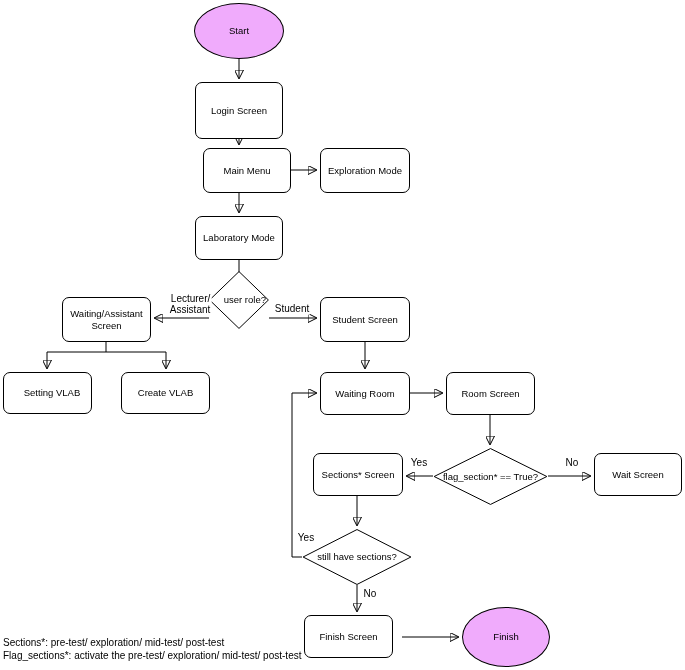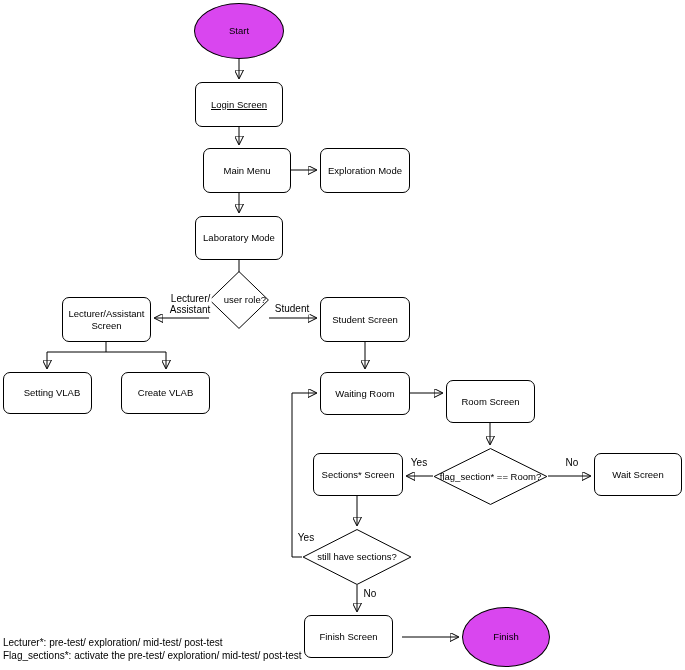--- a/index.html
+++ b/index.html
@@ -6,21 +6,21 @@
   html, body { width: 685px; height: 670px; background: #ffffff; overflow: hidden; }
   body { font-family: "Liberation Sans", sans-serif; color: #000; position: relative; }
 
   #canvas { position: absolute; left: 0; top: 0; width: 685px; height: 670px; }
   #edges { position: absolute; left: 0; top: 0; }
   #edges path { stroke: #000; stroke-width: 1; fill: none; }
 
   .node { position: absolute; display: flex; align-items: center; justify-content: center;
           text-align: center; font-size: 9.5px; line-height: 11.5px; }
   .rect { background: #fff; border: 1px solid #000; border-radius: 7px; }
-  .ellipse { background: #d946ef; border: 1px solid #000; border-radius: 50%; }
+  .ellipse { background: #f0abfc; border: 1px solid #000; border-radius: 50%; }
   .diamond { background: transparent; }
   .diamond svg.shape { position: absolute; left: 0; top: 0; width: 100%; height: 100%; }
   .diamond svg.shape polygon { fill: #fff; stroke: #000; stroke-width: 1; vector-effect: non-scaling-stroke; }
   .node .lbl { position: relative; z-index: 2; padding: 0 3px; }
 
   .edge-label { position: absolute; transform: translate(-50%, -50%);
                 font-size: 10px; line-height: 10.5px; text-align: right;
                 background: #fff; padding: 0 1px; white-space: pre-line; }
 
   .footnotes { position: absolute; left: 3px; top: 637px; font-size: 10px; line-height: 12.5px; }
@@ -56,48 +56,48 @@
     <path d="M402,637 L458,637" marker-end="url(#arrow)"></path>
   </svg>
 
   <div class="node ellipse" style="left:194px; top:3px; width:90px; height:56px;">
     <span class="lbl">Start</span>
   </div>
   <div class="node ellipse" style="left:462px; top:607px; width:88px; height:60px;">
     <span class="lbl">Finish</span>
   </div>
 
-  <div class="node rect" style="left:195px; top:82px; width:88px; height:45px;text-decoration:underline;">
+  <div class="node rect" style="left:195px; top:82px; width:88px; height:57px;">
     <span class="lbl">Login Screen</span>
   </div>
   <div class="node rect" style="left:195px; top:148px; width:88px; height:45px;margin-left:8px;">
     <span class="lbl">Main Menu</span>
   </div>
   <div class="node rect" style="left:320px; top:148px; width:90px; height:45px;">
     <span class="lbl">Exploration Mode</span>
   </div>
   <div class="node rect" style="left:195px; top:216px; width:88px; height:44px;">
     <span class="lbl">Laboratory Mode</span>
   </div>
   <div class="node rect" style="left:62px; top:297px; width:89px; height:45px;">
-    <span class="lbl">Lecturer/Assistant Screen</span>
+    <span class="lbl">Waiting/Assistant Screen</span>
   </div>
   <div class="node rect" style="left:320px; top:297px; width:90px; height:45px;">
     <span class="lbl">Student Screen</span>
   </div>
   <div class="node rect" style="left:3px; top:372px; width:89px; height:42px;padding-left:9px;">
     <span class="lbl">Setting VLAB</span>
   </div>
   <div class="node rect" style="left:121px; top:372px; width:89px; height:42px;">
     <span class="lbl">Create VLAB</span>
   </div>
   <div class="node rect" style="left:320px; top:372px; width:90px; height:43px;">
     <span class="lbl">Waiting Room</span>
   </div>
-  <div class="node rect" style="left:446px; top:372px; width:89px; height:43px;margin-top:8px;">
+  <div class="node rect" style="left:446px; top:372px; width:89px; height:43px;">
     <span class="lbl">Room Screen</span>
   </div>
   <div class="node rect" style="left:313px; top:453px; width:90px; height:43px;">
     <span class="lbl">Sections* Screen</span>
   </div>
   <div class="node rect" style="left:594px; top:453px; width:88px; height:43px;">
     <span class="lbl">Wait Screen</span>
   </div>
   <div class="node rect" style="left:304px; top:615px; width:89px; height:43px;">
     <span class="lbl">Finish Screen</span>
@@ -106,35 +106,35 @@
   <div class="node diamond" style="left:209px; top:271px; width:60px; height:58px;justify-content:flex-end;">
     <svg class="shape" viewBox="0 0 100 100" preserveAspectRatio="none">
       <polygon points="50,1 99,50 50,99 1,50"></polygon>
     </svg>
     <span class="lbl">user role?</span>
   </div>
   <div class="node diamond" style="left:433px; top:448px; width:115px; height:57px;">
     <svg class="shape" viewBox="0 0 100 100" preserveAspectRatio="none">
       <polygon points="50,1 99,50 50,99 1,50"></polygon>
     </svg>
-    <span class="lbl">flag_section* == Room?</span>
+    <span class="lbl">flag_section* == True?</span>
   </div>
   <div class="node diamond" style="left:302px; top:529px; width:110px; height:56px;">
     <svg class="shape" viewBox="0 0 100 100" preserveAspectRatio="none">
       <polygon points="50,1 99,50 50,99 1,50"></polygon>
     </svg>
     <span class="lbl">still have sections?</span>
   </div>
 
   <div class="edge-label" style="left:190px; top:304px;">Lecturer/
 Assistant</div>
   <div class="edge-label" style="left:292px; top:309px;">Student</div>
   <div class="edge-label" style="left:419px; top:463px;">Yes</div>
   <div class="edge-label" style="left:572px; top:463px;">No</div>
   <div class="edge-label" style="left:306px; top:538px;">Yes</div>
   <div class="edge-label" style="left:370px; top:594px;">No</div>
 
   <div class="footnotes">
-    <div>Lecturer*: pre-test/ exploration/ mid-test/ post-test</div>
+    <div>Sections*: pre-test/ exploration/ mid-test/ post-test</div>
     <div>Flag_sections*: activate the pre-test/ exploration/ mid-test/ post-test</div>
   </div>
 
 </div>
 
 </body></html>

